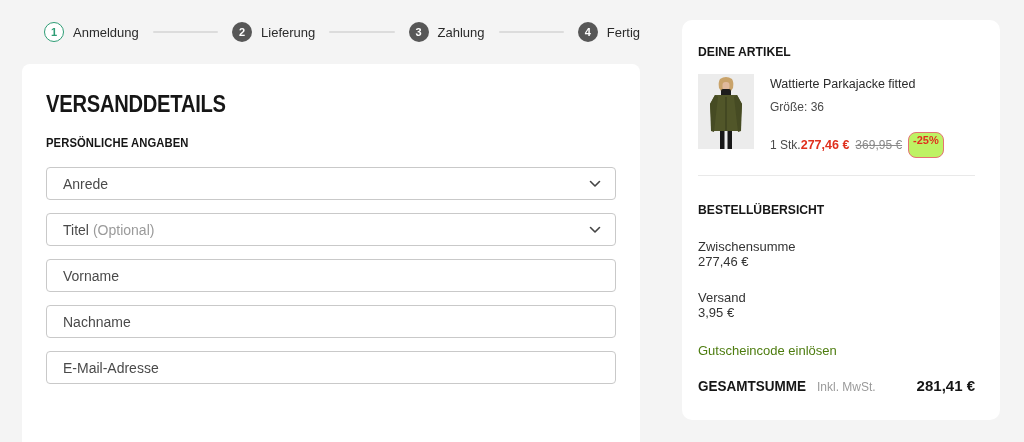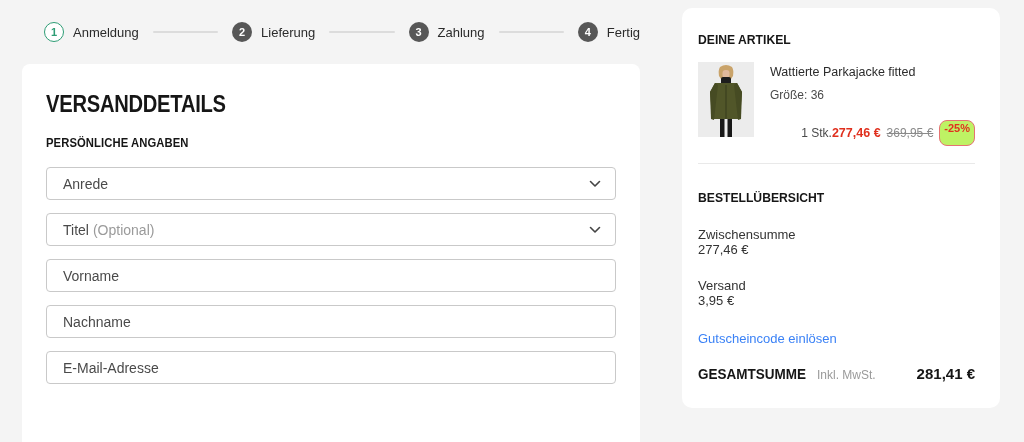--- a/index.html
+++ b/index.html
@@ -45,50 +45,50 @@
     height:33px; border:1px solid #c9c9c9; border-radius:4px; background:#fff;
     display:flex; align-items:center; padding:0 14px 0 16px;
     margin-bottom:13px; font-size:14px; color:#4a4a4a; cursor:pointer;
   }
   .field .suffix { color:#9a9a9a; margin-left:4px; }
   .field .spacer { flex:1; }
   .chevron { width:12px; height:8px; flex:0 0 auto; }
 
   
   .sidebar {
-    position:absolute; left:682px; top:8px; width:318px; height:400px;
+    position:absolute; left:682px; top:20px; width:318px; height:400px;
     background:#fff; border-radius:10px;
     padding:22px 25px 0 16px;
   }
   .sidebar-title {
     font-size:13.5px; font-weight:800; color:#161616;
     display:inline-block; transform:scaleX(0.9); transform-origin:left center;
     white-space:nowrap;
   }
   .product-row { display:flex; gap:16px; margin-top:14px; }
   .thumb { width:56px; height:75px; flex:0 0 auto; display:block; }
   .product-info { flex:1; font-size:12px; color:#3c3c3c; padding-top:3px; }
   .product-name { font-size:12.5px; color:#2b2b2b; margin-bottom:9px; }
   .product-attr { margin-bottom:8px; color:#4a4a4a; }
-  .qty-price { display:flex; justify-content:flex-end; align-items:center; margin-top:18px; }
+  .qty-price { display:flex; justify-content:flex-start; align-items:center; margin-top:18px; }
   .qty { color:#4a4a4a; }
   .price-group { display:flex; align-items:center; gap:6px; }
   .price-now { color:#e0301e; font-weight:bold; font-size:12.5px; }
   .price-old { color:#8a8a8a; text-decoration:line-through; font-size:12px; }
   .discount-badge {
     color:#e0301e; border:1px solid #e57373; background:#bef264;
     font-size:11px; font-weight:bold; border-radius:8px; padding:1px 4px 11px;
   }
   .divider { height:1px; background:#e9e9e9; margin-top:17px; }
   .summary-title { margin-top:24px; }
   .summary-row {
     display:flex; justify-content:space-between;
     font-size:13px; color:#333; margin-top:21px;flex-direction:column;
   }
-  .voucher-label { font-size:13px; color:#3b82f6; margin-top:23px; }
+  .voucher-label { font-size:13px; color:#4d7c0f; margin-top:23px; }
   .voucher-highlight { margin-top:13px; border:5px solid #e11212; border-radius:2px; }
   .voucher-field {
     height:30px; border:1px solid #767676; background:#fff;
     display:flex; align-items:center; gap:10px; padding:0 12px;
     font-size:14px; color:#3f3f3f; cursor:text;
   }
   .tag-icon-svg { width:16px; height:16px; flex:0 0 auto; }
   .total-row { display:flex; justify-content:space-between; align-items:center; margin-top:19px; }
   .total-label-group { display:flex; align-items:baseline; gap:7px; }
   .total-label {

